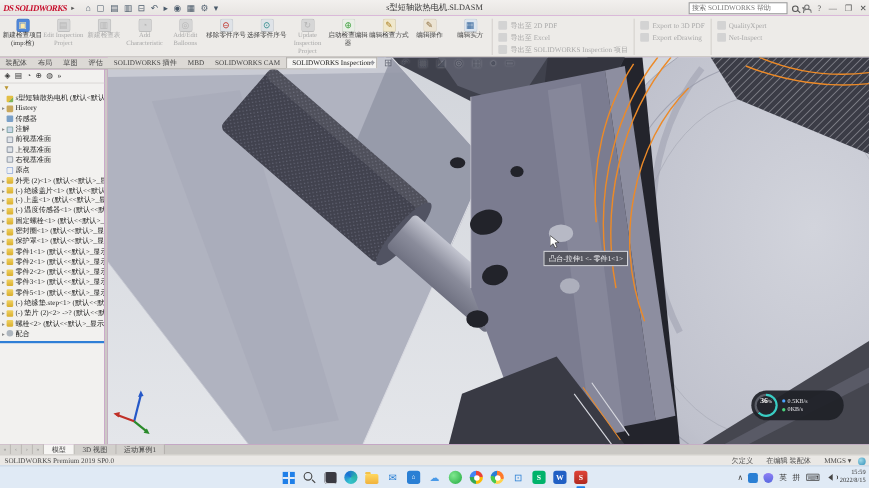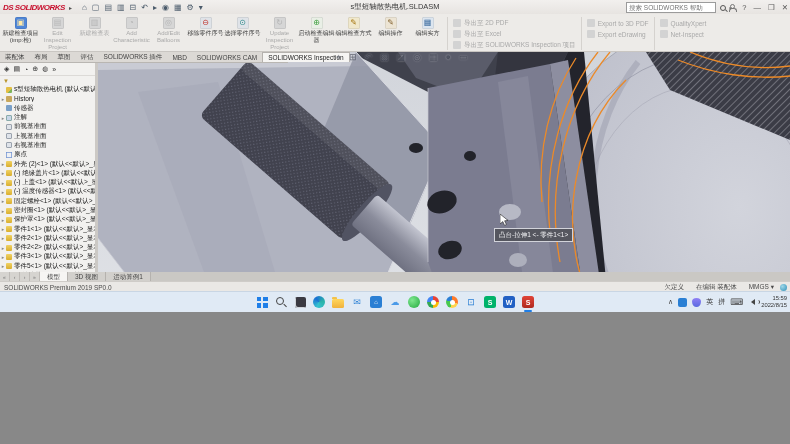--- a/index.html
+++ b/index.html
@@ -1,17 +1,17 @@
 <!DOCTYPE html>
 <html><head>
 <meta charset="utf-8">
 <style>
   html,body{margin:0;padding:0;background:#888;}
-  .app{position:relative;width:790px;height:312px;background:#a21caf;overflow:hidden;
-       font-family:Liberation Sans, sans-serif;color:#333;
+  .app{position:relative;width:790px;height:444px;background:#a21caf;overflow:hidden;
+       font-family:Liberation Serif, serif;color:#333;
        -webkit-font-smoothing:antialiased;}
   
   .titlebar{position:absolute;left:0;top:0;right:0;height:14px;background:linear-gradient(#f2f0ee,#e7e4e1);
             display:flex;align-items:center;font-size:8px;}
   .logo{display:flex;align-items:center;gap:2px;margin-left:3px;}
   .logo-mark{color:#c8102e;font-weight:bold;font-style:italic;font-size:8px;letter-spacing:-0.5px;}
   .logo-arrow{color:#555;font-size:6px;margin-left:2px;}
   .qat{display:flex;align-items:center;gap:5px;margin-left:10px;font-size:8px;color:#4a5a6a;}
   .qat span{cursor:default;}
   .doc-title{position:absolute;left:50%;transform:translateX(-50%);font-size:7.5px;color:#3a3a3a;white-space:nowrap;}

